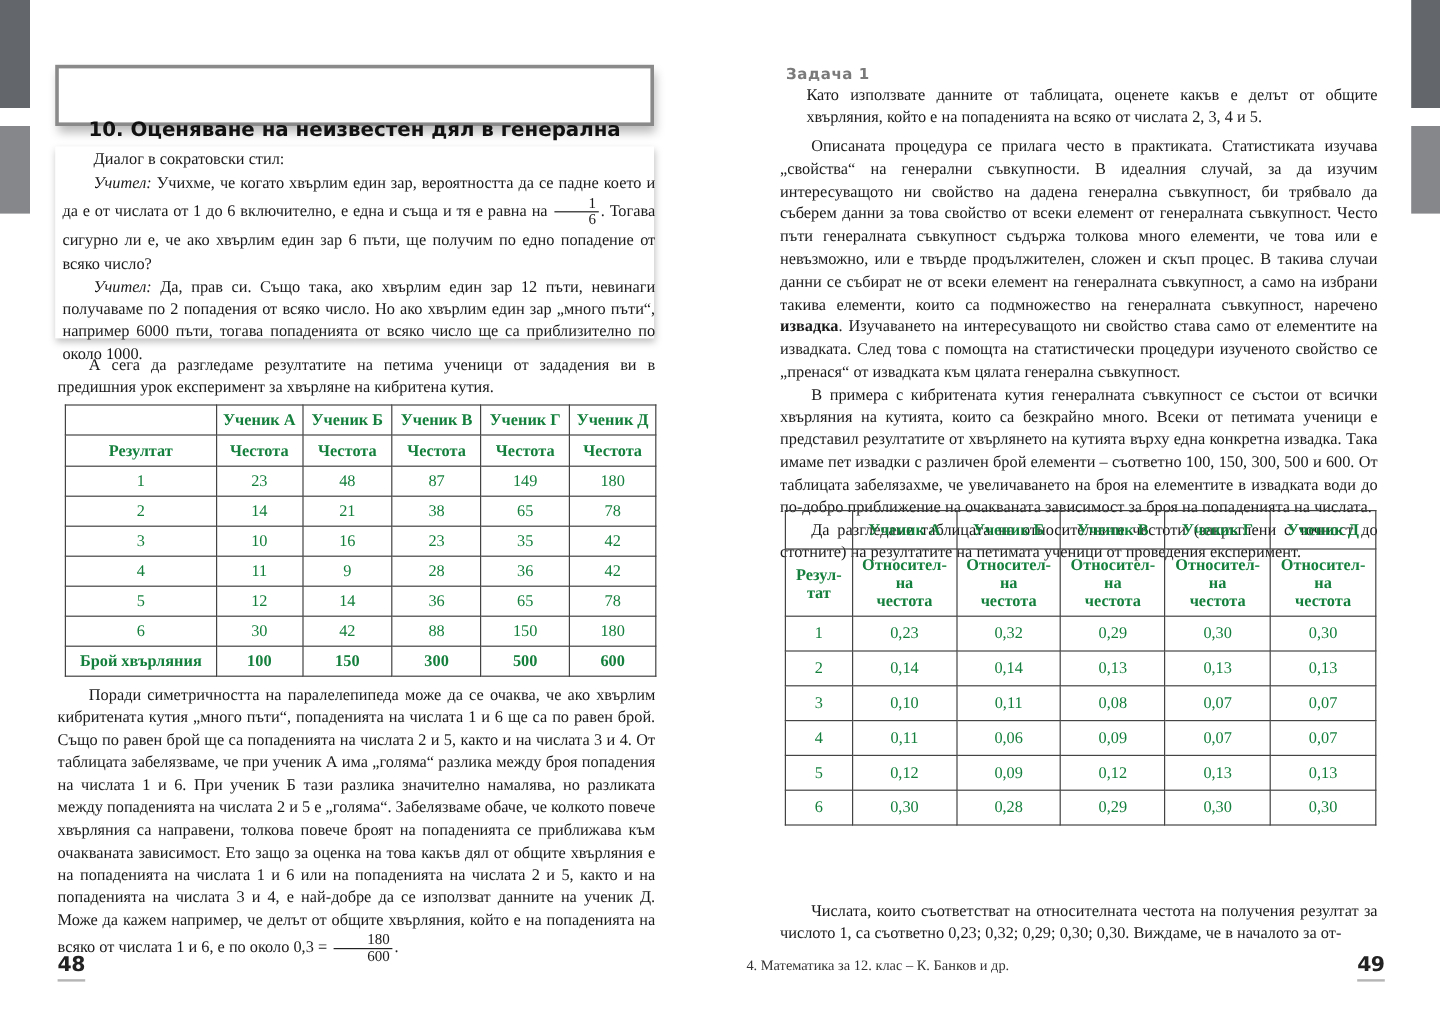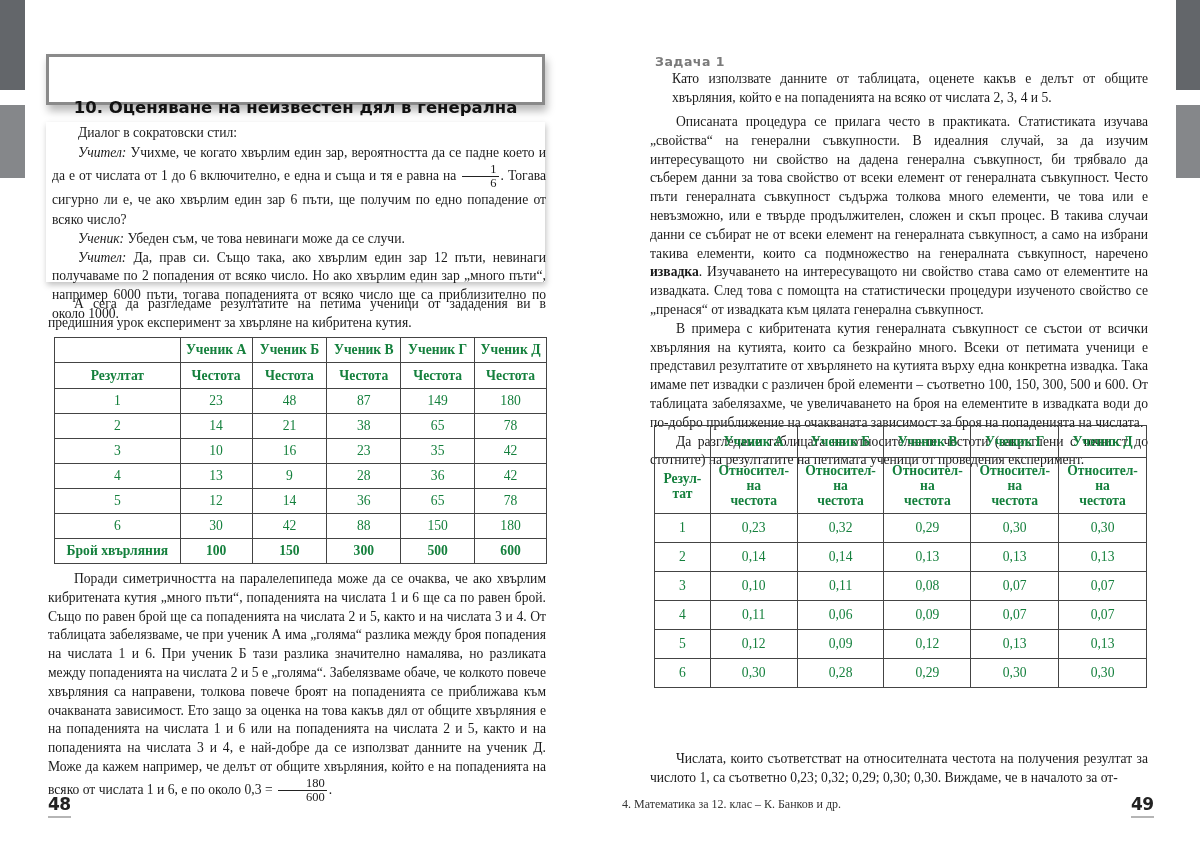--- a/index.html
+++ b/index.html
@@ -89,23 +89,20 @@
   <div class="title-box">
     <span>10. Оценяване на неизвестен дял в генерална</span>
     <span>съвкупност чрез извадки</span>
   </div>
 
   <div class="dialog-box"></div>
   <div class="text" style="left:52px;top:124px;width:494px;">
     <p>Диалог в сократовски стил:</p>
     <p style="line-height:20px;">
       <span class="it">Учител:</span><span> Учихме, че когато хвърлим един зар, вероятността да се падне което и да е от числата от 1 до 6 включително, е една и съща и тя е равна на </span><span class="frac"><span class="num">1</span><span class="den">6</span></span><span>. Тогава сигурно ли е, че ако хвърлим един зар 6 пъти, ще получим по едно попадение от всяко число?</span>
-    </p>
-    <p>
-      <span class="it">Ученик:</span><span> Убеден съм, че това невинаги може да се случи.</span>
     </p>
     <p>
       <span class="it">Учител:</span><span> Да, прав си. Също така, ако хвърлим един зар 12 пъти, невинаги получаваме по 2 попадения от всяко число. Но ако хвърлим един зар „много пъти“, например 6000 пъти, тогава попаденията от всяко число ще са приблизително по около 1000.</span>
     </p>
   </div>
 
   <div class="text" style="left:48px;top:295px;width:498px;">
     <p>А сега да разгледаме резултатите на петима ученици от зададения ви в предишния урок експеримент за хвърляне на кибритена кутия.</p>
   </div>
 
@@ -154,21 +151,21 @@
     <tr style="height:25px;">
       <td>3</td>
       <td>10</td>
       <td>16</td>
       <td>23</td>
       <td>35</td>
       <td>42</td>
     </tr>
     <tr style="height:25px;">
       <td>4</td>
-      <td>13</td>
+      <td>11</td>
       <td>9</td>
       <td>28</td>
       <td>36</td>
       <td>42</td>
     </tr>
     <tr style="height:25px;">
       <td>5</td>
       <td>12</td>
       <td>14</td>
       <td>36</td>

